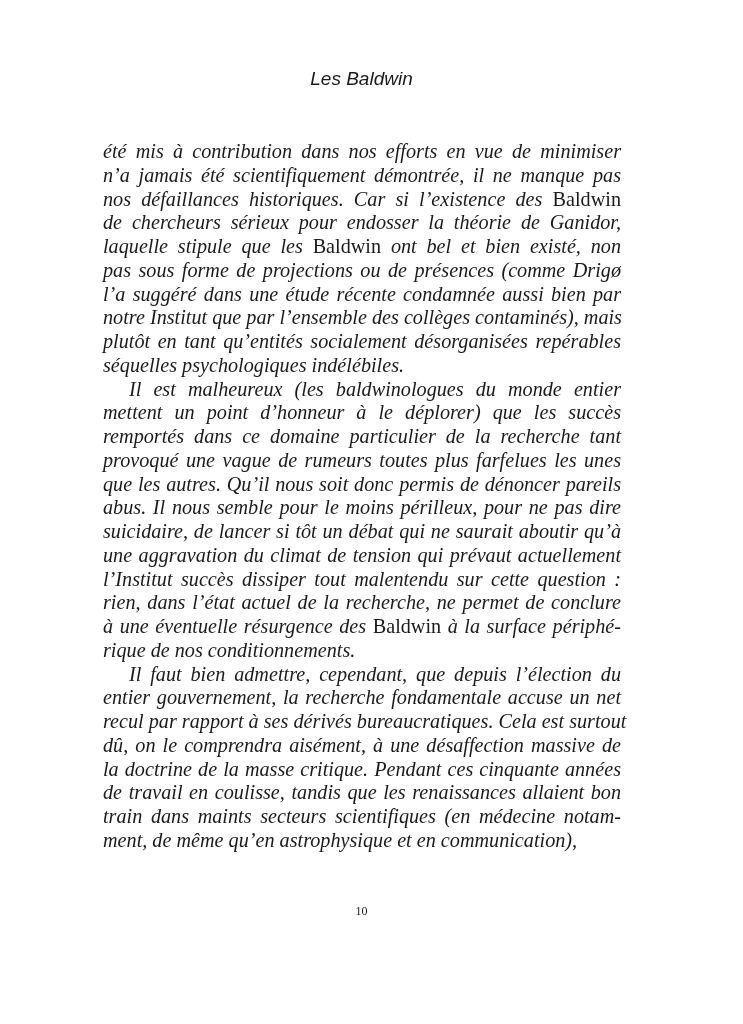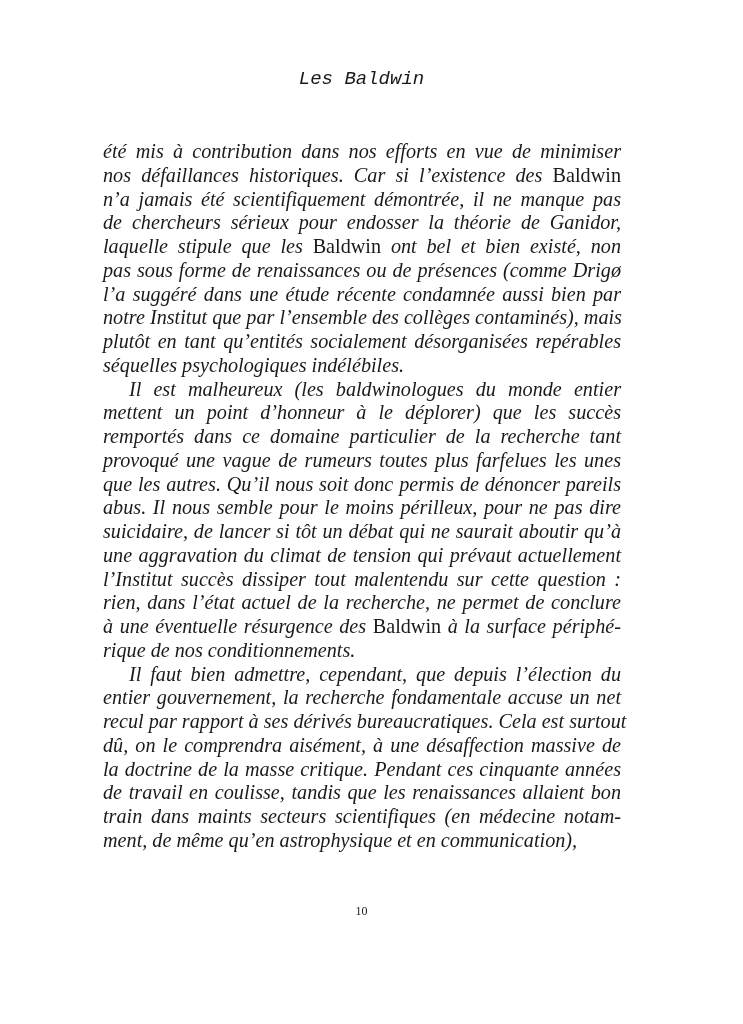--- a/index.html
+++ b/index.html
@@ -1,20 +1,20 @@
 <!DOCTYPE html>
 <html><head>
 <meta charset="utf-8">
 <style>
   html, body { margin: 0; padding: 0; background: #ffffff; }
   body { width: 743px; height: 1024px; position: relative; overflow: hidden; color: #1a1a1a; }
   .page { position: absolute; left: 0; top: 0; width: 743px; height: 1024px; background: #fff; }
   .running-head {
     position: absolute; top: 68px; left: 0; width: 723px; text-align: center;
-    font-family: Liberation Mono, monospace; font-style: italic; font-size: 19px; line-height: 22px;
+    font-family: Liberation Sans, sans-serif; font-style: italic; font-size: 19px; line-height: 22px;
   }
   .body-text {
     position: absolute; left: 103px; top: 140px; width: 518px;
     font-family: Liberation Serif, serif; font-style: italic; font-size: 20.2px;
   }
   .line {
     display: block; height: 23.75px; line-height: 23.75px; white-space: nowrap;
     text-align: justify; text-align-last: justify;
   }
   .line.last { text-align-last: left; }
@@ -26,25 +26,25 @@
   }
 </style>
 </head>
 <body>
 
 <div class="page">
   <div class="running-head">Les Baldwin</div>
   <div class="body-text" id="body-text">
       <div>
         <span class="line">été mis à contribution dans nos efforts en vue de minimiser</span>
+        <span class="line">n’a jamais été scientifiquement démontrée, il ne manque pas</span>
         <span class="line">nos défaillances historiques. Car si l’existence des <span class="roman">Baldwin</span></span>
-        <span class="line">n’a jamais été scientifiquement démontrée, il ne manque pas</span>
         <span class="line">de chercheurs sérieux pour endosser la théorie de Ganidor,</span>
         <span class="line">laquelle stipule que les <span class="roman">Baldwin</span> ont bel et bien existé, non</span>
-        <span class="line">pas sous forme de renaissances ou de présences (comme Drigø</span>
+        <span class="line">pas sous forme de projections ou de présences (comme Drigø</span>
         <span class="line">l’a suggéré dans une étude récente condamnée aussi bien par</span>
         <span class="line">notre Institut que par l’ensemble des collèges contaminés), mais</span>
         <span class="line">plutôt en tant qu’entités socialement désorganisées repérables</span>
         <span class="line last">séquelles psychologiques indélébiles.</span>
       </div>
       <div>
         <span class="line indent">Il est malheureux (les baldwinologues du monde entier</span>
         <span class="line">mettent un point d’honneur à le déplorer) que les succès</span>
         <span class="line">remportés dans ce domaine particulier de la recherche tant</span>
         <span class="line">provoqué une vague de rumeurs toutes plus farfelues les unes</span>

